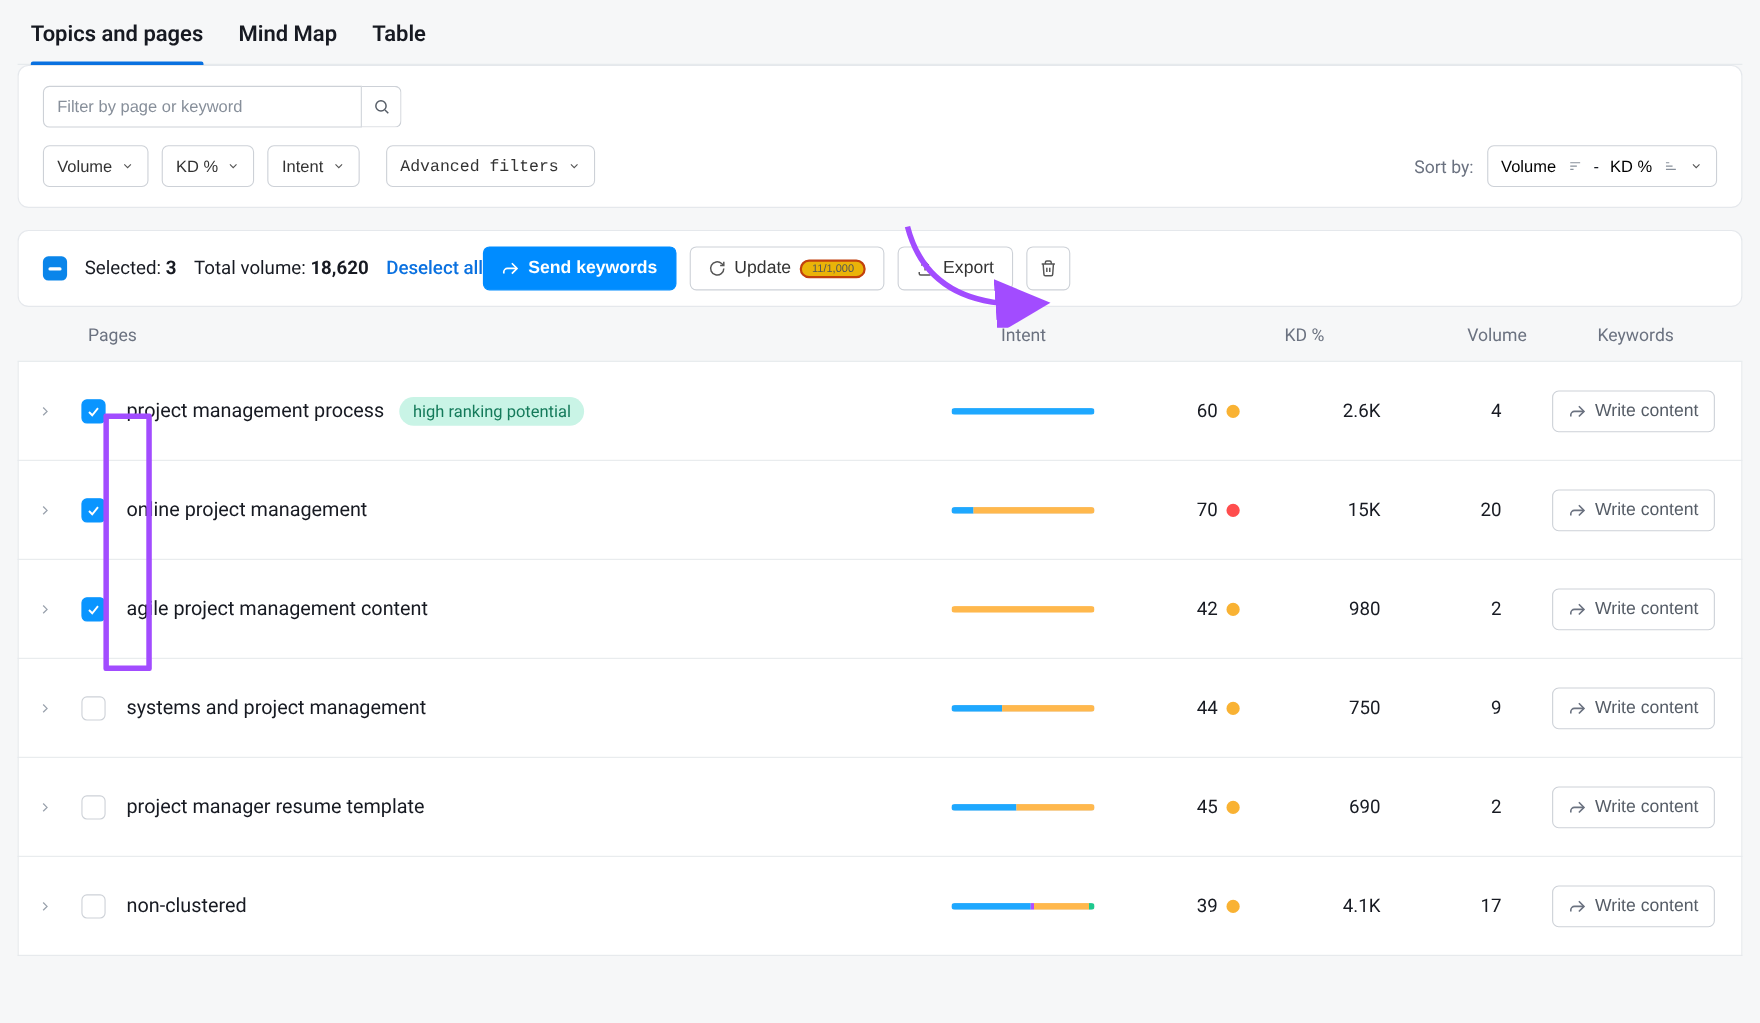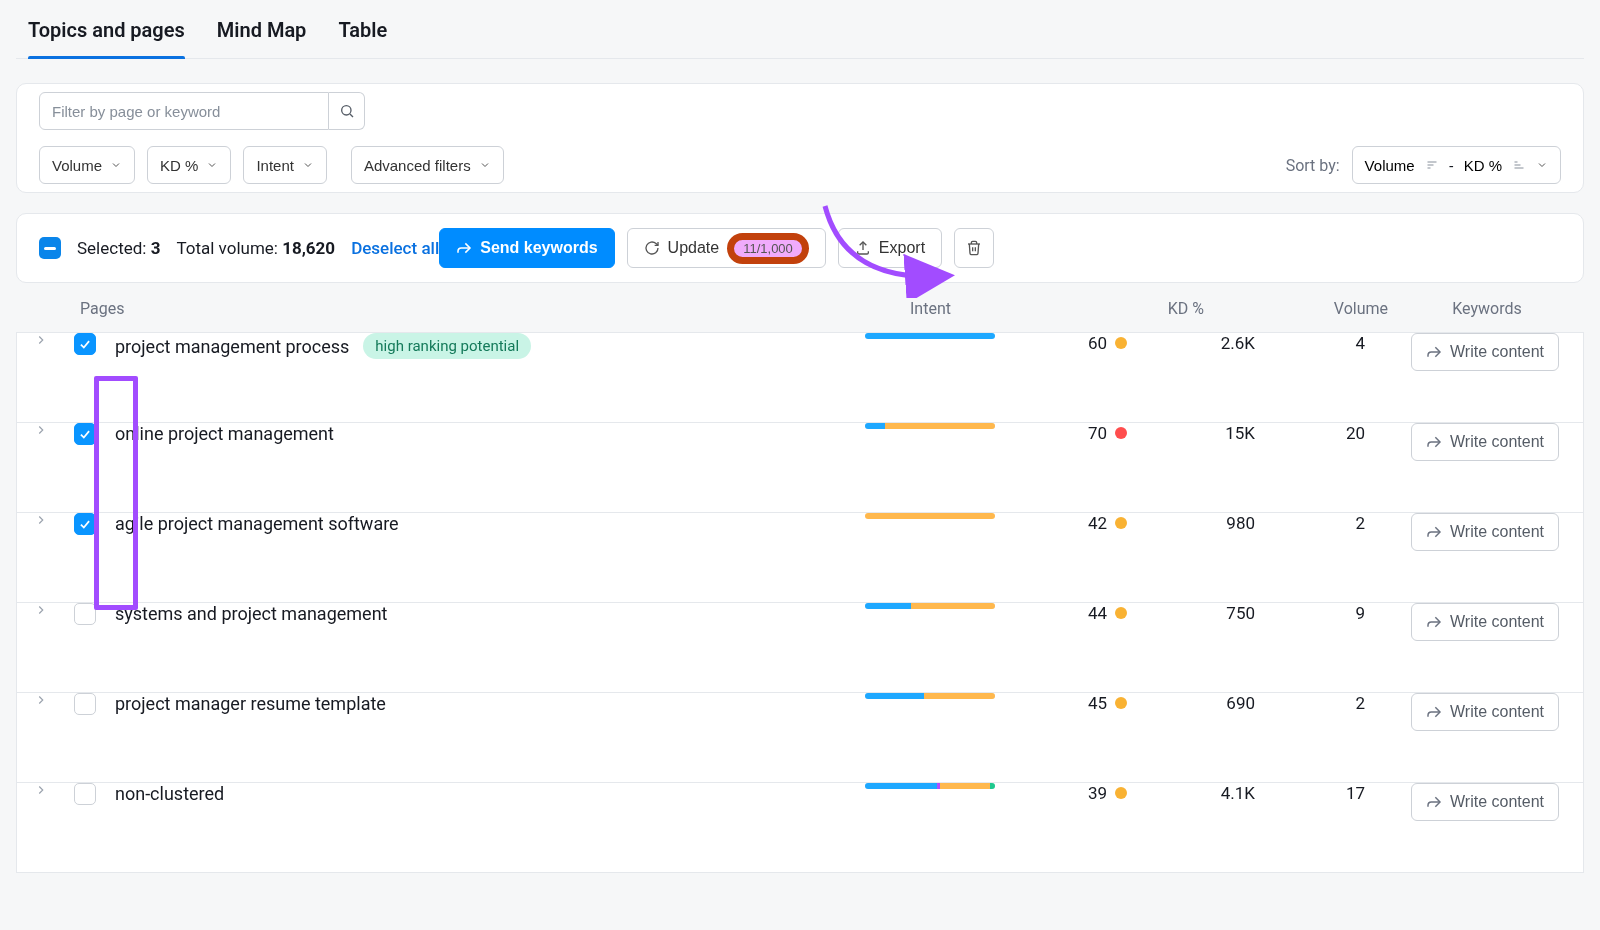--- a/index.html
+++ b/index.html
@@ -5,21 +5,21 @@
   * { box-sizing: border-box; margin: 0; padding: 0; }
   body { font-family: -apple-system, BlinkMacSystemFont, "Segoe UI", Roboto, Helvetica, Arial, sans-serif; background: #f6f7f8; color: #171a22; font-size: 15px; }
   .frame { width: 1600px; height: 930px; background: #f6f7f8; padding: 0 16px 16px; overflow: hidden; position: relative; }
 
   
   .tabs { display: flex; gap: 32px; padding: 18px 12px 0; border-bottom: 1px solid #e5e8ec; }
   .tab { font-size: 20px; font-weight: 600; color: #171a22; padding-bottom: 16px; cursor: pointer; position: relative; }
   .tab.active::after { content: ""; position: absolute; left: 0; right: 0; bottom: -1px; height: 3px; background: #0a71e0; border-radius: 2px 2px 0 0; }
 
   
-  .card { background: #fff; border: 1px solid #e5e8ec; border-radius: 10px; margin-top: 24px; padding: 8px 22px; }
+  .card { background: #fff; border: 1px solid #e5e8ec; border-radius: 10px; padding: 18px 22px; }
   .filters-row { display: flex; align-items: center; justify-content: space-between; }
 
   .searchbox { display: flex; margin-bottom: 16px; }
   .searchbox input { width: 290px; height: 38px; border: 1px solid #cdd1d7; border-radius: 6px 0 0 6px; padding: 0 12px; font-size: 15px; color: #333; }
   .searchbox input::placeholder { color: #878f9a; }
   .searchbox .sbtn { width: 36px; height: 38px; border: 1px solid #cdd1d7; border-left: none; border-radius: 0 6px 6px 0; background: #fff; display: flex; align-items: center; justify-content: center; color: #555c66; cursor: pointer; }
 
   .chipbtn { height: 38px; border: 1px solid #cdd1d7; border-radius: 6px; background: #fff; padding: 0 12px; display: inline-flex; align-items: center; gap: 8px; color: #333; font-size: 15px; cursor: pointer; }
   .chip-row { display: flex; gap: 12px; align-items: center; }
   .sortlbl { color: #6b7280; margin-right: 12px; font-size: 16px; }
@@ -29,37 +29,37 @@
   
   .selbar { background: #fff; border: 1px solid #e5e8ec; border-radius: 10px; margin-top: 20px; padding: 14px 22px; display: flex; align-items: center; }
   .selbar-left { display: flex; align-items: center; gap: 16px; font-size: 17px; }
   .chk-minus { width: 22px; height: 22px; border-radius: 5px; background: #0a85ea; display: inline-flex; align-items: center; justify-content: center; }
   .chk-minus::before { content: ""; width: 12px; height: 3px; background: #fff; border-radius: 2px; }
   .selbar-left .bold { font-weight: 700; }
   .deselect { color: #0a71e0; font-weight: 500; cursor: pointer; font-size: 17px; }
   .selbar-right { display: flex; align-items: center; gap: 12px; }
   .btn { height: 40px; border-radius: 6px; padding: 0 16px; display: inline-flex; align-items: center; gap: 8px; font-size: 16px; cursor: pointer; border: 1px solid #cdd1d7; background: #fff; color: #333; }
   .btn.primary { background: #008cff; border-color: #008cff; color: #fff; font-weight: 600; }
-  .btn .pill { background: #f0abfc; border: 7px solid #c2410c; border-radius: 999px; font-size: 13px; padding: 1px 9px; color: #555; }
+  .btn .pill { background: #eab308; border: 2px solid #c2410c; border-radius: 999px; font-size: 10px; padding: 1px 9px; color: #555; }
   .btn.icononly { width: 40px; padding: 0; justify-content: center; }
 
   
   .arrow-annot { position: absolute; left: 815px; top: 198px; width: 160px; height: 100px; pointer-events: none; }
 
   
   .tblhdr { display: flex; padding: 16px 0 14px; color: #6b7280; font-size: 16px; gap: 44px; }
   .tblhdr .col-pages { flex: 0 0 850px; padding-left: 64px; }
   .tblhdr .col-intent { flex: 0 0 170px; }
   .tblhdr .col-kd { flex: 0 0 100px; text-align: right; padding-right: 20px; }
   .tblhdr .col-vol { flex: 0 0 120px; text-align: right; }
   .tblhdr .col-kw { flex: 0 0 120px; text-align: center; padding-right: 10px; }
   .tblhdr .col-act { flex: 1; }
 
   .rows { border-top: 1px solid #e5e8ec; }
-  .row { background: #fff; border: 1px solid #e5e8ec; border-top: none; display: flex; align-items: flex-start; height: 90px; padding: 0 24px 0 10px; }
+  .row { background: #fff; border: 1px solid #e5e8ec; border-top: none; display: flex; align-items: center; height: 90px; padding: 0 24px 0 10px; }
   .row + .row { }
   .row .chev { width: 28px; color: #9aa2ad; display: flex; justify-content: center; }
   .chkwrap { width: 60px; display: flex; justify-content: center; align-items: center; }
   .chk { width: 22px; height: 22px; border: 1.5px solid #cdd1d7; border-radius: 5px; background: #fff; cursor: pointer; display: inline-flex; align-items: center; justify-content: center; }
   .chk.checked { background: #0a95ff; border-color: #0a95ff; }
   .chk.checked svg { stroke: #fff; }
   .row .pg { flex: 0 0 750px; display: flex; align-items: center; gap: 14px; font-size: 18px; color: #171a22; }
   .badge { background: #c9f4e6; color: #147a5a; font-size: 15px; padding: 4px 12px; border-radius: 999px; }
   .row .intent { flex: 0 0 170px; }
   .intentbar { width: 130px; height: 6px; border-radius: 3px; background: #e5e8ec; overflow: hidden; display: flex; }
@@ -110,21 +110,21 @@
           <svg width="12" height="12" viewBox="0 0 24 24" fill="none" stroke="#555" stroke-width="2">
               <polyline points="6 9 12 15 18 9"></polyline>
             </svg>
         </button>
         <button class="chipbtn">
           <span>Intent</span>
           <svg width="12" height="12" viewBox="0 0 24 24" fill="none" stroke="#555" stroke-width="2">
               <polyline points="6 9 12 15 18 9"></polyline>
             </svg>
         </button>
-        <button class="chipbtn" style="margin-left:12px;">
+        <button class="chipbtn" style="margin-left:12px;font-family:Liberation Mono, monospace;">
           <span>Advanced filters</span>
           <svg width="12" height="12" viewBox="0 0 24 24" fill="none" stroke="#555" stroke-width="2">
               <polyline points="6 9 12 15 18 9"></polyline>
             </svg>
         </button>
       </div>
       <div style="display:flex;align-items:center;">
         <span class="sortlbl">Sort by:</span>
         <button class="sortbtn">
           <span>Volume</span>
@@ -293,21 +293,21 @@
           </svg>
         </div>
         <div class="chkwrap">
           <span class="chk checked">
             <svg width="14" height="14" viewBox="0 0 24 24" fill="none" stroke="#fff" stroke-width="3">
               <polyline points="5 13 10 18 19 7"></polyline>
             </svg>
           </span>
         </div>
         <div class="pg">
-          <span>agile project management software</span>
+          <span>agile project management content</span>
         </div>
         <div class="intent">
           <div class="intentbar">
             <span style="background: rgb(255, 184, 77); width: 100%;"></span>
           </div>
         </div>
         <div class="kd">
           <span>42</span>
           <span class="dot" style="background: rgb(249, 178, 51);"></span>
         </div>

